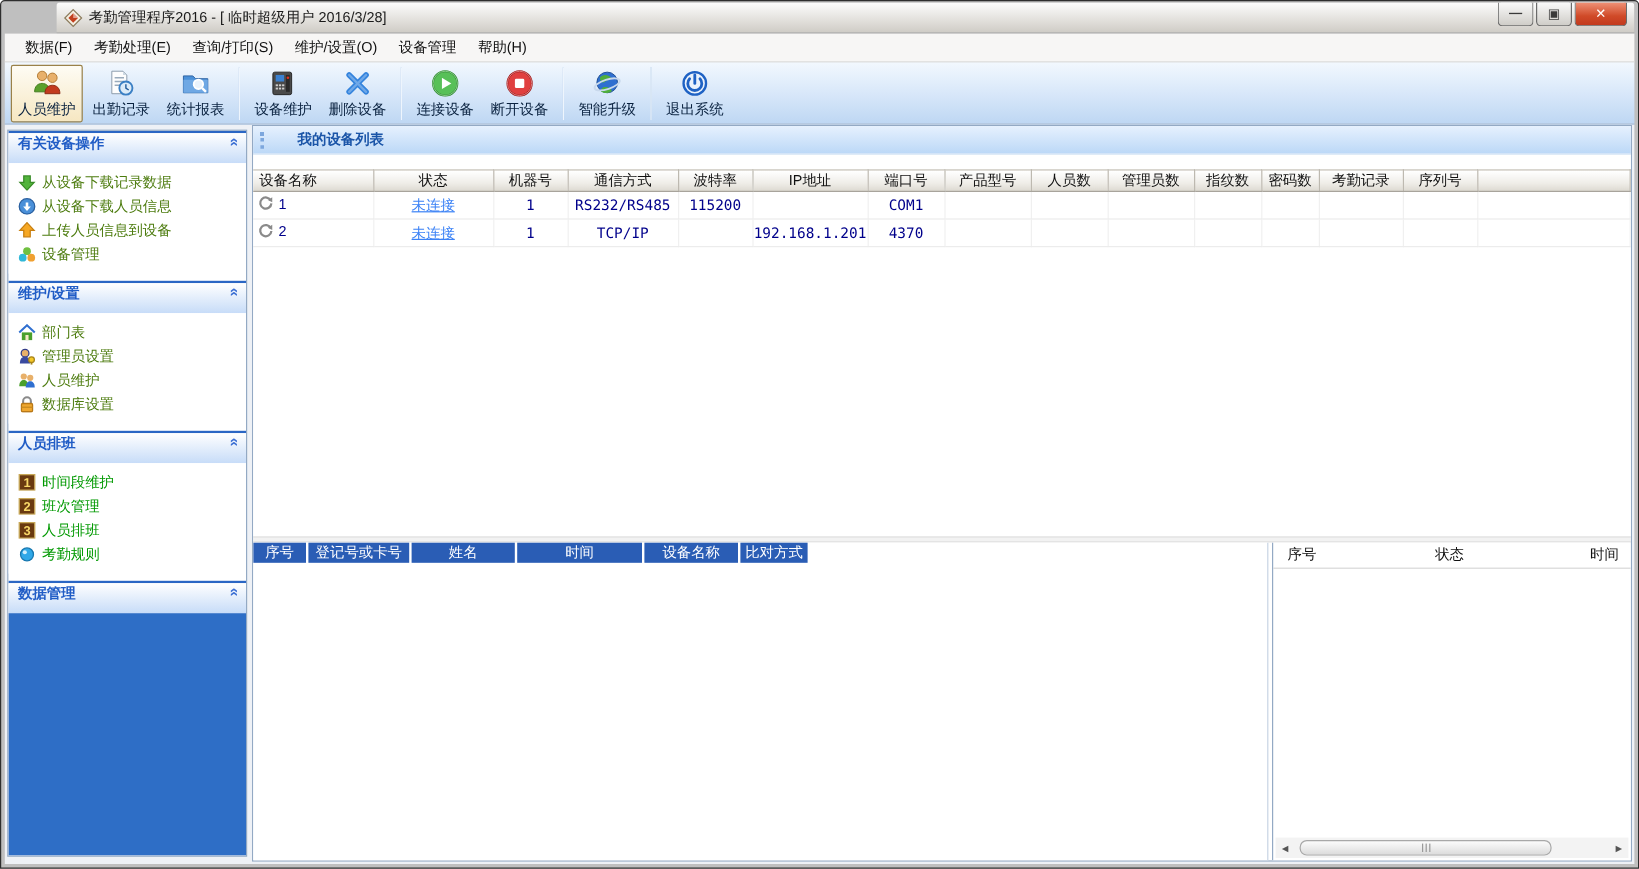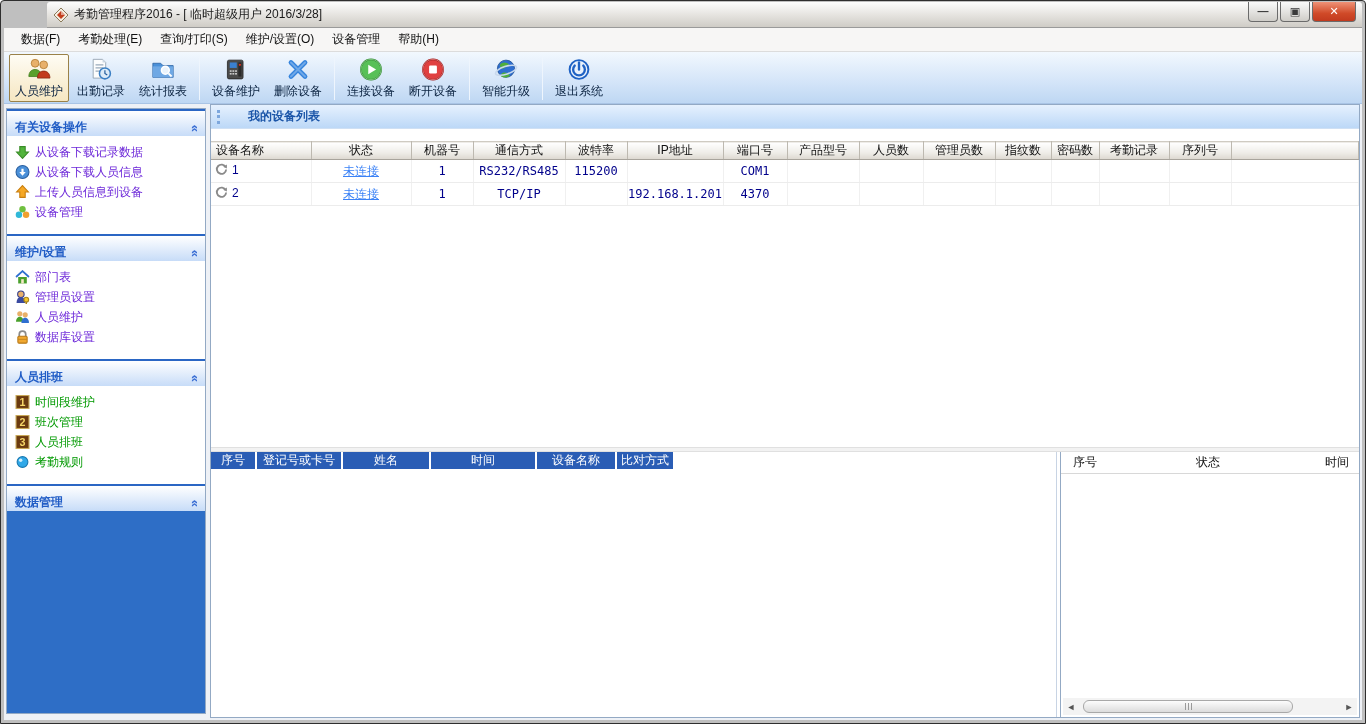--- a/index.html
+++ b/index.html
@@ -27,24 +27,24 @@
   .tb-sep { width:1px; height:44px; background:#9fbede; border-right:1px solid #eef5fd; margin:0 5px; }
   .tb-icon { width:30px; height:30px; }
 
   
   .workspace { flex:1; background:#eef1f6; position:relative; overflow:hidden; }
 
   
   .sidebar { position:absolute; left:2px; top:4px; width:200px; bottom:6px; background:#fff; border:1px solid #93a9c4; display:flex; flex-direction:column; overflow:hidden; }
   .side-section { border-top:2px solid #2a66c4; margin-top:0; }
   .side-section + .side-section { margin-top:6px; }
-  .side-header { height:25px; background:linear-gradient(#ffffff,#c7dcf8); display:flex; align-items:flex-end; padding:0 8px; color:#215dc6; font-weight:bold; }
+  .side-header { height:25px; background:linear-gradient(#ffffff,#c7dcf8); display:flex; align-items:flex-start; padding:0 8px; color:#215dc6; font-weight:bold; }
   .chevron { margin-left:auto; color:#3b6fd4; font-weight:bold; transform:rotate(-90deg); font-size:13px; }
   .side-items { padding:6px 0 6px 8px; background:#fff; }
-  .side-item { display:flex; align-items:center; height:20px; color:#6d28d9; cursor:pointer; }
+  .side-item { display:flex; align-items:center; height:20px; color:#4d7c0f; cursor:pointer; }
   .side-item.green { color:#009900; }
   .side-item .s-icon { width:15px; height:14px; margin-right:5px; flex:0 0 15px; }
   .side-fill { flex:1; background:#2e6ec6; }
 
   
   .main { position:absolute; left:206px; top:0px; right:2px; bottom:2px; background:#fff; border:1px solid #93a9c4; display:flex; flex-direction:column; }
   .caption-bar { height:24px; background:linear-gradient(#e6f1fe,#bcd8f7); border-bottom:1px solid #cfe0f4; display:flex; align-items:center; padding:0 6px;gap:20px; }
   .grip { height:14px; border-left:3px dotted #7da7dd; margin-right:8px; }
   .caption-text { color:#1b55a8; font-weight:bold; }
   .device-area { height:318px; background:#fff; padding-top:12px; }

